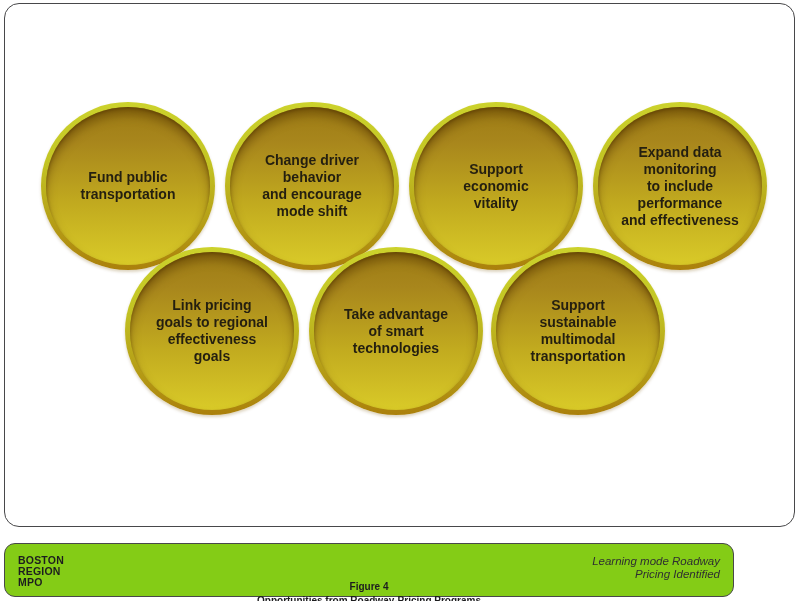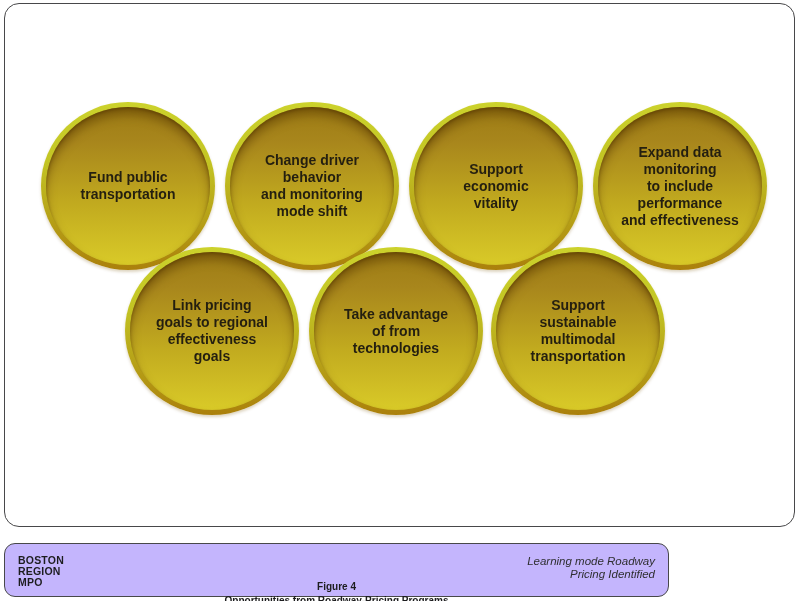--- a/index.html
+++ b/index.html
@@ -19,24 +19,24 @@
     position: absolute;
     left: 4px; top: 3px;
     width: 791px; height: 524px;
     border: 1.5px solid #48484a;
     border-radius: 15px;
     background: #ffffff;
   }
   .footer-box {
     position: absolute;
     left: 4px; top: 543px;
-    width: 665px; height: 54px;
+    width: 730px; height: 54px;
     border: 1.5px solid #48484a;
     border-radius: 11px;
-    background: #c4b5fd;
+    background: #84cc16;
   }
   .circle {
     position: absolute;
     width: 174px; height: 168px;
     border-radius: 50%;
     padding: 5px;
     background: linear-gradient(to bottom, #ccd22c 0%, #c3c524 35%, #ab800c 100%);
     box-shadow: 0 2px 3px rgba(120, 85, 0, 0.25);
   }
   .circle-inner {
@@ -103,21 +103,21 @@
     <div class="circle c1">
       <div class="circle-inner">
         <div class="circle-label">Fund public
 transportation</div>
       </div>
     </div>
 
     <div class="circle c2">
       <div class="circle-inner">
         <div class="circle-label">Change driver behavior
-and monitoring
+and encourage
 mode shift</div>
       </div>
     </div>
 
     <div class="circle c3">
       <div class="circle-inner">
         <div class="circle-label">Support
 economic
 vitality</div>
       </div>
@@ -136,21 +136,21 @@
         <div class="circle-label">Link pricing
 goals to regional
 effectiveness
 goals</div>
       </div>
     </div>
 
     <div class="circle c6">
       <div class="circle-inner">
         <div class="circle-label">Take advantage
-of from
+of smart
 technologies</div>
       </div>
     </div>
 
     <div class="circle c7">
       <div class="circle-inner">
         <div class="circle-label">Support
 sustainable
 multimodal
 transportation</div>

